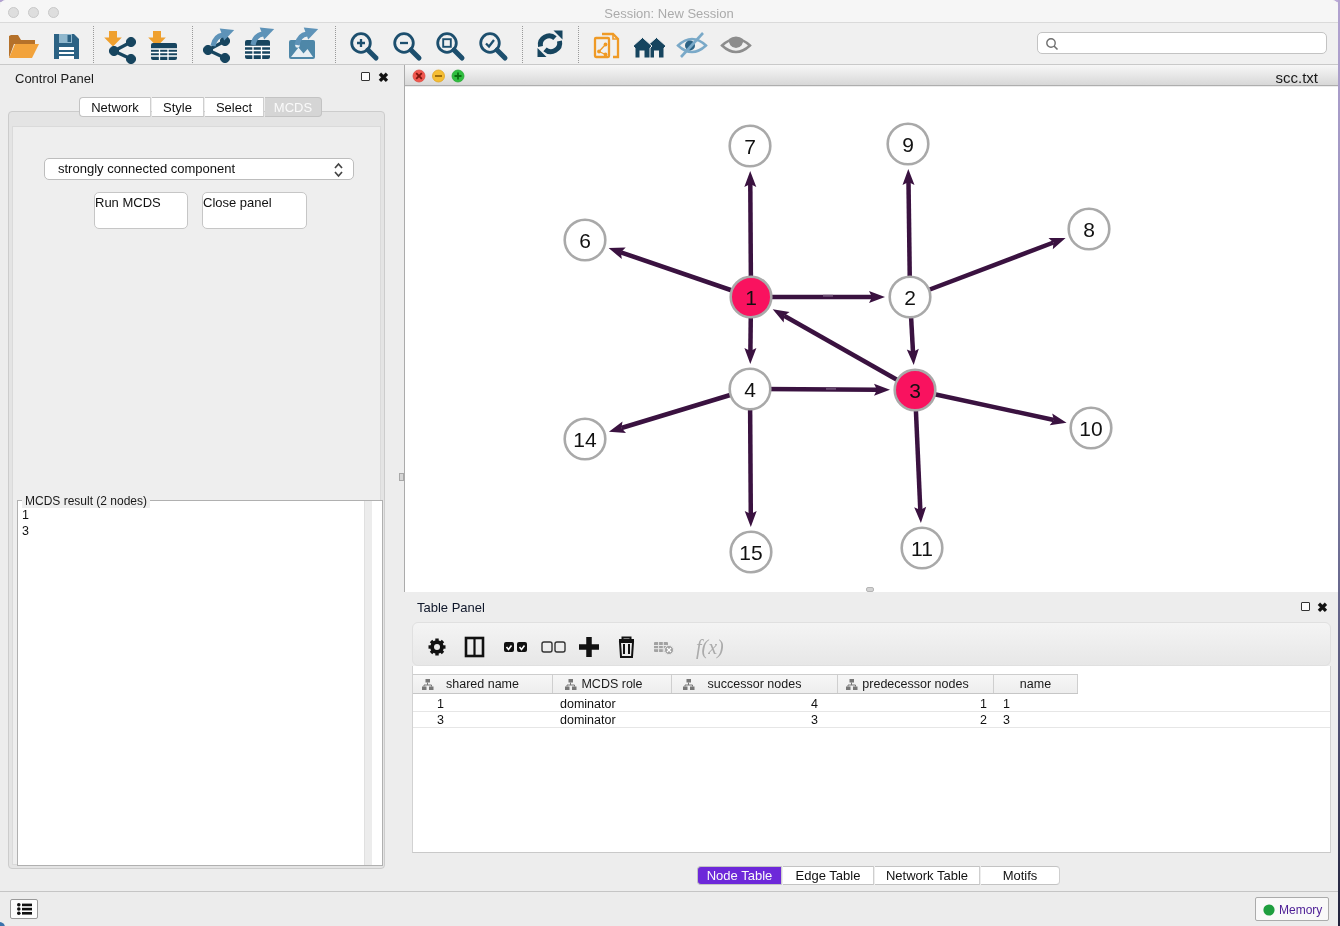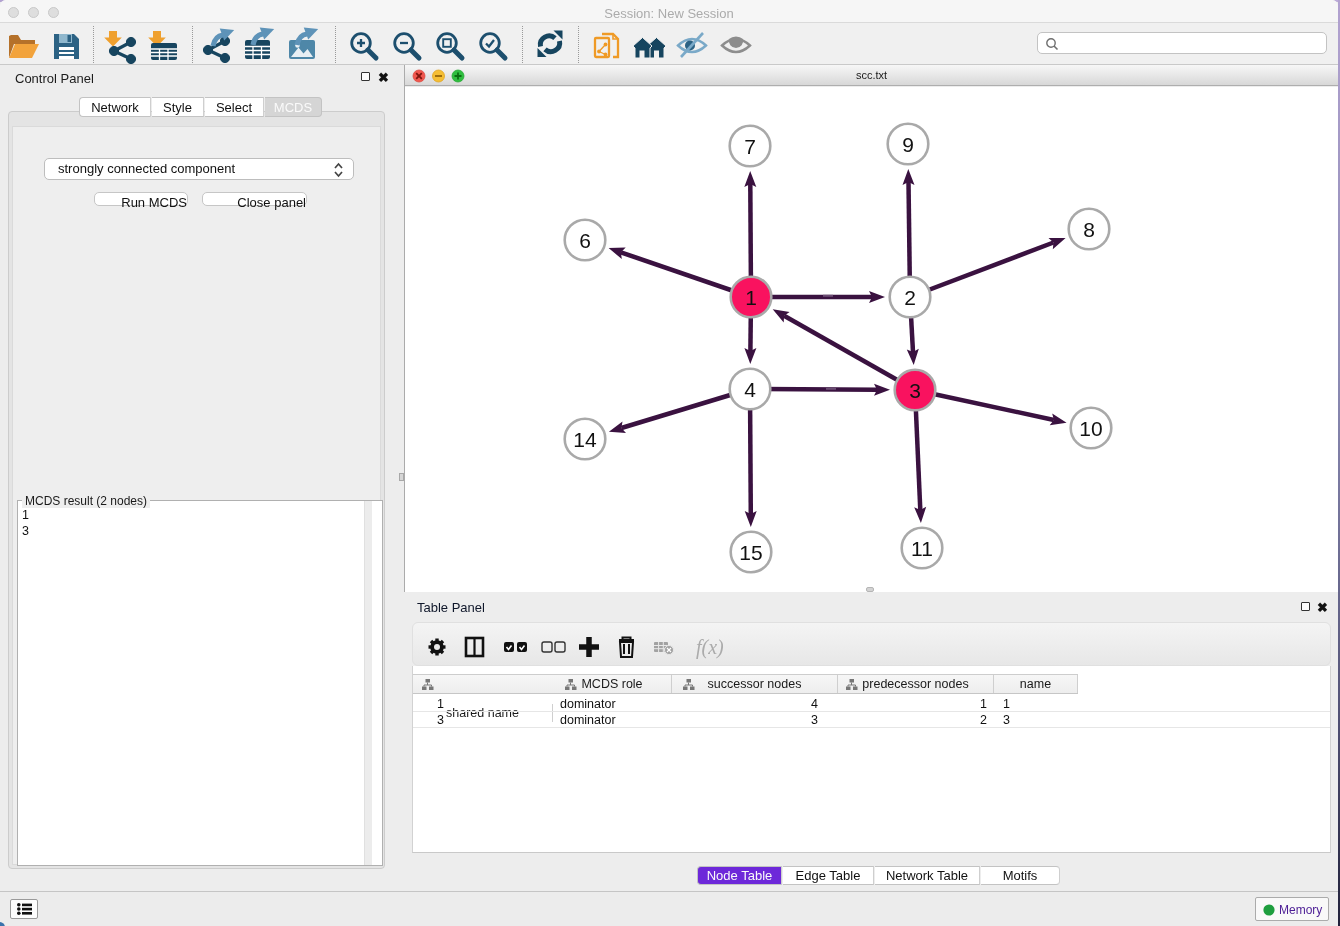--- a/index.html
+++ b/index.html
@@ -17,30 +17,30 @@
 .search { left:1037px; top:9px; width:290px; height:22px; background:#fff; border:1px solid #c3c3c3; border-radius:5px; }
 
 .cpheader { left:15px; top:71px; font-size:13px; color:#1c1c1c; }
 .floatsq { width:9px; height:9px; border:1.5px solid #333; border-radius:1px; background:#fdfdfd; }
 .closex { font-size:13px; font-weight:bold; color:#111; }
 .seg { position:absolute; height:20px; font-size:13px; color:#111; text-align:center; background:#fff; border-top:1px solid #c3c3c3; border-bottom:1px solid #c3c3c3; border-right:1px solid #cfcfcf; line-height:19px; }
 .cp-outer { left:8px; top:111px; width:377px; height:758px; background:#e4e4e4; border:1px solid #cccccc; border-radius:4px; }
 .cp-inner { left:12px; top:126px; width:369px; height:739px; background:#eeeeee; border:1px solid #dadada; }
 .optlabel { left:0px; top:137px; width:398px; text-align:center; font-size:13px; color:#151515; }
 .selectbox { left:44px; top:158px; width:310px; height:22px; background:#ffffff; border:1px solid #bdbdbd; border-radius:5px; font-size:13px; color:#111; line-height:20px; padding-left:13px; }
-.btn { position:absolute; height:14px; background:#ffffff; border:1px solid #c6c6c6; border-radius:5px; font-size:13px; color:#111; text-align:right; line-height:19px; }
+.btn { position:absolute; height:37px; background:#ffffff; border:1px solid #c6c6c6; border-radius:5px; font-size:13px; color:#111; text-align:left; line-height:19px; }
 .mcdsbox { left:17px; top:500px; width:366px; height:366px; background:#ffffff; border:1px solid #b0b0b0; }
 .mcdslegend { left:22px; top:494px; background:#eeeeee; font-size:12px; color:#1a1a1a; padding:0 3px; }
 .mcdstxt { left:22px; top:507px; font-size:12.5px; color:#111; line-height:16px; }
 .mcdssb { left:364px; top:501px; width:8px; height:364px; background:#ececec; border-left:1px solid #e0e0e0; }
 .vdivider { left:404px; top:65px; width:1px; height:527px; background:#ababab; }
 .vhandle { left:399px; top:473px; width:5px; height:8px; background:#d6d6d6; border:1px solid #a8a8a8; }
 
 .netbar { left:405px; top:65px; width:933px; height:21px; background:linear-gradient(#f7f7f7,#d8d8d8); border-bottom:1px solid #aeaeae; }
-.nettitle { left:405px; top:69px; width:933px; text-align:center; font-size:11px; color:#1a1a1a; }
+.nettitle { left:385px; top:69px; width:933px; text-align:right; font-size:15px; color:#1a1a1a; }
 .netcanvas { left:405px; top:87px; width:933px; height:505px; background:#ffffff; }
 .nethandle { left:866px; top:587px; width:8px; height:5px; background:#d3d3d3; border:1px solid #b5b5b5; border-radius:2px; }
 
 .tpheader { left:417px; top:600px; font-size:13px; color:#0f172a; }
 .tptoolbar { left:412px; top:622px; width:919px; height:44px; background:linear-gradient(#f4f4f4,#e7e7e7); border:1px solid #e0e0e0; border-radius:6px; }
 .tbody { left:412px; top:666px; width:919px; height:187px; background:#ffffff; border-left:1px solid #d2d2d2; border-right:1px solid #d2d2d2; border-bottom:1px solid #c9c9c9; }
 .thead { left:413px; top:674px; height:20px; background:linear-gradient(#f6f6f6,#ededed); border-top:1px solid #cdcdcd; border-bottom:1px solid #c6c6c6; }
 .thcell { position:absolute; top:0; height:18px; border-right:1px solid #cfcfcf; font-size:12.5px; color:#1a1a1a; text-align:center; line-height:18px; }
 .trow { position:absolute; font-size:12.5px; color:#111; }
 .btab { position:absolute; top:866px; height:19px; background:#fff; border-top:1px solid #c3c3c3; border-bottom:1px solid #c3c3c3; border-right:1px solid #cfcfcf; font-size:13px; color:#111; text-align:center; line-height:18px; }
@@ -313,21 +313,21 @@
         <path d="M241 22.5 h14 M241 25.7 h14 M245.6 19 v10 M250.3 19 v10" stroke="#e9e9e9" stroke-width="1"></path>
         <circle cx="256" cy="27" r="4.5" fill="#a2a2a2" stroke="#e9e9e9" stroke-width="1"></circle>
         <path d="M254 25 l4 4 M258 25 l-4 4" stroke="#fff" stroke-width="1.2"></path>
       </g>
 
       <text x="283" y="31" font-family="Liberation Serif, serif" font-style="italic" font-size="20" fill="#ababab">f(x)</text>
     </svg>
   </div>
   <div class="abs tbody"></div>
   <div class="abs thead" style="left:413px;width:665px;">
-    <div class="thcell" style="left:0;width:140px;margin-top:29px;">shared name</div>
+    <div class="thcell" style="left:0;width:140px;">shared name</div>
     <div class="thcell" style="left:140px;width:119px;">MCDS role</div>
     <div class="thcell" style="left:259px;width:166px;">successor nodes</div>
     <div class="thcell" style="left:425px;width:156px;">predecessor nodes</div>
     <div class="thcell" style="left:581px;width:84px;">name</div>
     <svg class="abs" style="left:9px;top:4px;" width="660" height="11" viewBox="0 0 660 11">
       <g fill="#777">
         <rect x="3.5" y="0" width="4.5" height="3.5"></rect>
           <rect x="0" y="7.5" width="4.5" height="3.5"></rect>
           <rect x="7" y="7.5" width="4.5" height="3.5"></rect>
         <path d="M5.5 3.5 v2.5 M2 7.5 v-1.5 h7.5 v1.5" stroke="#777" stroke-width="1" fill="none"></path>

